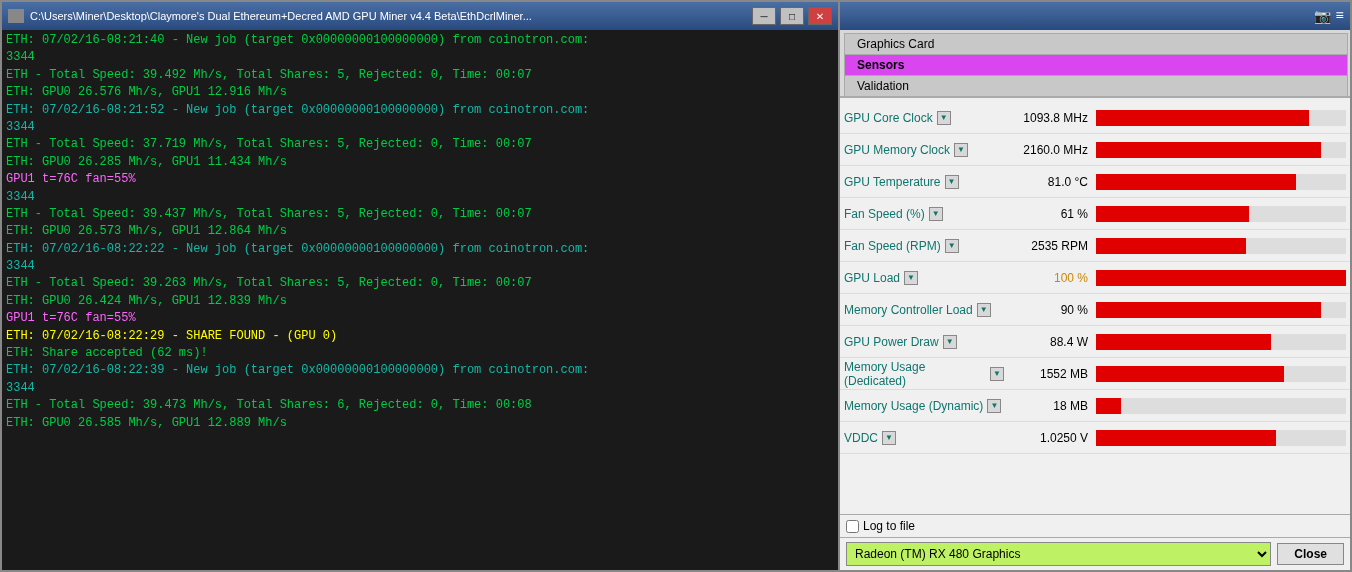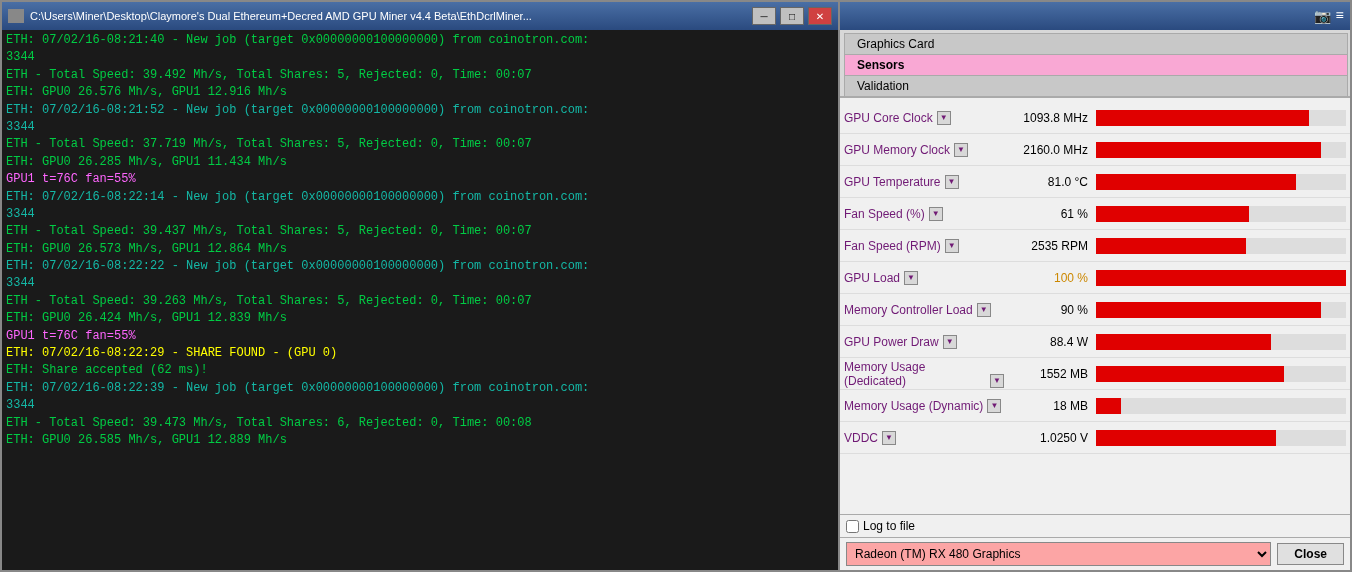--- a/index.html
+++ b/index.html
@@ -143,21 +143,21 @@
       font-size: 12px;
       cursor: pointer;
       border: 1px solid #aaa;
       border-bottom: none;
       background: #c8c8c8;
       margin-right: 2px;
       color: #000;
     }
 
     .tab.active {
-      background: #f9a8d4;
+      background: #d946ef;
       border-bottom: 2px solid #f0f0f0;
       font-weight: bold;
       margin-bottom: -2px;
     }
 
     
     #sensors-list {
       flex: 1;
       overflow-y: auto;
       padding: 4px 0;
@@ -168,23 +168,23 @@
       align-items: center;
       height: 32px;
       padding: 0 4px;
       border-bottom: 1px solid #ddd;
     }
 
     .sensor-label {
       flex: 0 0 160px;
       font-family: 'Segoe UI', sans-serif;
       font-size: 12px;
-      color: #701a75;
-      display: flex;
-      align-items: flex-end;
+      color: #0f766e;
+      display: flex;
+      align-items: center;
     }
 
     .sensor-dropdown {
       width: 14px;
       height: 14px;
       background: #d8d8d8;
       border: 1px solid #888;
       display: flex;
       align-items: center;
       justify-content: center;
@@ -249,21 +249,21 @@
       gap: 6px;
       border-top: 1px solid #aaa;
       flex-shrink: 0;
     }
 
     .gpu-select {
       flex: 1;
       height: 24px;
       font-family: 'Segoe UI', sans-serif;
       font-size: 12px;
-      background: #fca5a5;
+      background: #bef264;
       border: 1px solid #888;
       padding: 0 4px;
     }
 
     .close-button {
       padding: 3px 16px;
       font-family: 'Segoe UI', sans-serif;
       font-size: 12px;
       background: #e0e0e0;
       border: 1px solid #888;
@@ -287,21 +287,20 @@
   <div id="terminal-content">
   <div class="term-line color-green">ETH: 07/02/16-08:21:40 - New job (target 0x00000000100000000) from coinotron.com:</div>
       <div class="term-line color-green">3344</div>
       <div class="term-line color-green">ETH - Total Speed: 39.492 Mh/s, Total Shares: 5, Rejected: 0, Time: 00:07</div>
       <div class="term-line color-green">ETH: GPU0 26.576 Mh/s, GPU1 12.916 Mh/s</div>
       <div class="term-line color-white">ETH: 07/02/16-08:21:52 - New job (target 0x00000000100000000) from coinotron.com:</div>
       <div class="term-line color-white">3344</div>
       <div class="term-line color-green">ETH - Total Speed: 37.719 Mh/s, Total Shares: 5, Rejected: 0, Time: 00:07</div>
       <div class="term-line color-green">ETH: GPU0 26.285 Mh/s, GPU1 11.434 Mh/s</div>
       <div class="term-line color-magenta">GPU1 t=76C fan=55%</div>
-      <div class="term-line color-white">ETH: 07/02/16-08:22:14 - New job (target 0x00000000100000000) from coinotron.com:</div>
       <div class="term-line color-white">3344</div>
       <div class="term-line color-green">ETH - Total Speed: 39.437 Mh/s, Total Shares: 5, Rejected: 0, Time: 00:07</div>
       <div class="term-line color-green">ETH: GPU0 26.573 Mh/s, GPU1 12.864 Mh/s</div>
       <div class="term-line color-white">ETH: 07/02/16-08:22:22 - New job (target 0x00000000100000000) from coinotron.com:</div>
       <div class="term-line color-white">3344</div>
       <div class="term-line color-green">ETH - Total Speed: 39.263 Mh/s, Total Shares: 5, Rejected: 0, Time: 00:07</div>
       <div class="term-line color-green">ETH: GPU0 26.424 Mh/s, GPU1 12.839 Mh/s</div>
       <div class="term-line color-magenta">GPU1 t=76C fan=55%</div>
       <div class="term-line color-yellow">ETH: 07/02/16-08:22:29 - SHARE FOUND - (GPU 0)</div>
       <div class="term-line color-green">ETH: Share accepted (62 ms)!</div>

